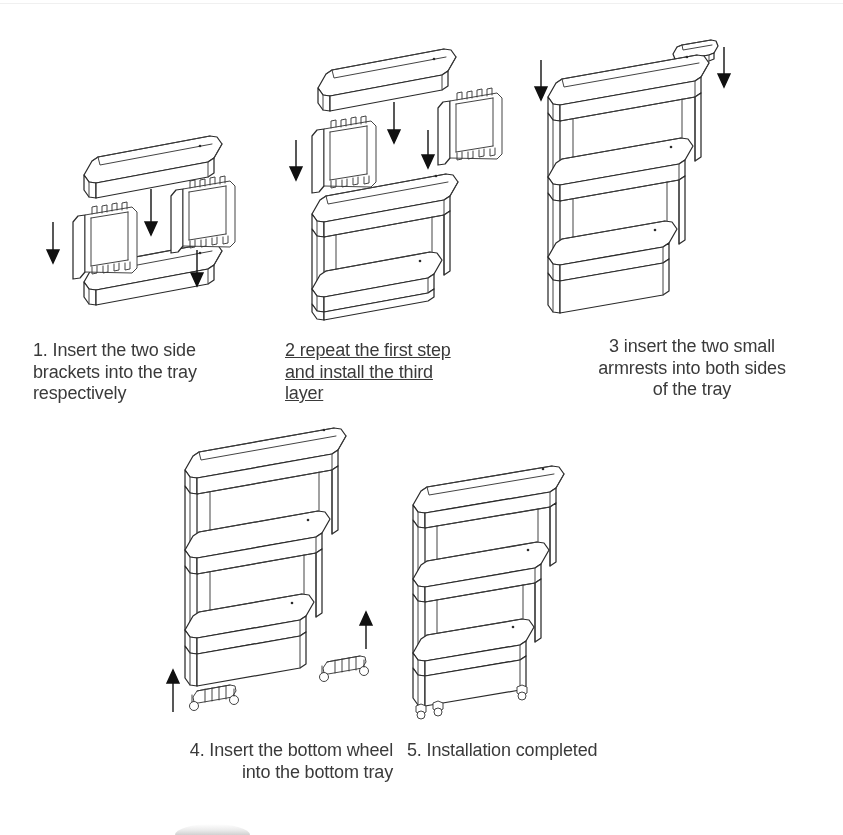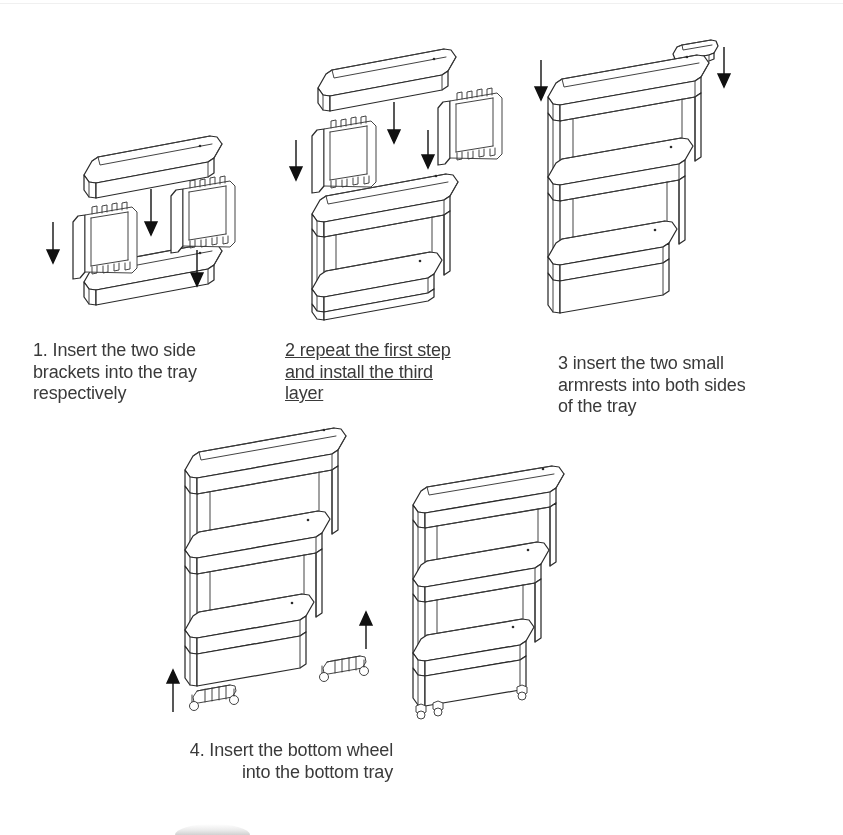--- a/index.html
+++ b/index.html
@@ -43,21 +43,21 @@
   
   #fig-step1 { left: 40px;  top: 130px; width: 215px; height: 195px; }
   #fig-step2 { left: 290px; top: 55px;  width: 215px; height: 270px; }
   #fig-step3 { left: 525px; top: 35px;  width: 225px; height: 290px; }
   
   #fig-step4 { left: 160px; top: 425px; width: 225px; height: 300px; }
   #fig-step5 { left: 395px; top: 465px; width: 205px; height: 265px; }
   
   #cap-step1 { left: 33px;  top: 340px; width: 250px; }
   #cap-step2 { left: 285px; top: 340px; width: 245px; text-decoration: underline; }
-  #cap-step3 { left: 558px; top: 353px; width: 268px; }
+  #cap-step3 { left: 558px; top: 336px; width: 268px; text-align: center; }
   #cap-step4 { left: 158px; top: 740px; width: 235px; text-align: right; }
   #cap-step5 { left: 407px; top: 740px; width: 250px; }
   
   #bottom-artifact {
     position: absolute;
     left: 175px;
     top: 824px;
     width: 75px;
     height: 11px;
     border-radius: 50% 50% 0 0 / 100% 100% 0 0;
@@ -516,16 +516,17 @@
 and install the third
 layer</div>
 
   <div class="caption" id="cap-step3">3 insert the two small
 armrests into both sides
 of the tray</div>
 
   <div class="caption" id="cap-step4">4. Insert the bottom wheel
 into the bottom tray</div>
 
+  <div class="caption" id="cap-step5">5. Installation completed</div>
 
   <div id="bottom-artifact"></div>
 
 </div>
 
 </body></html>

